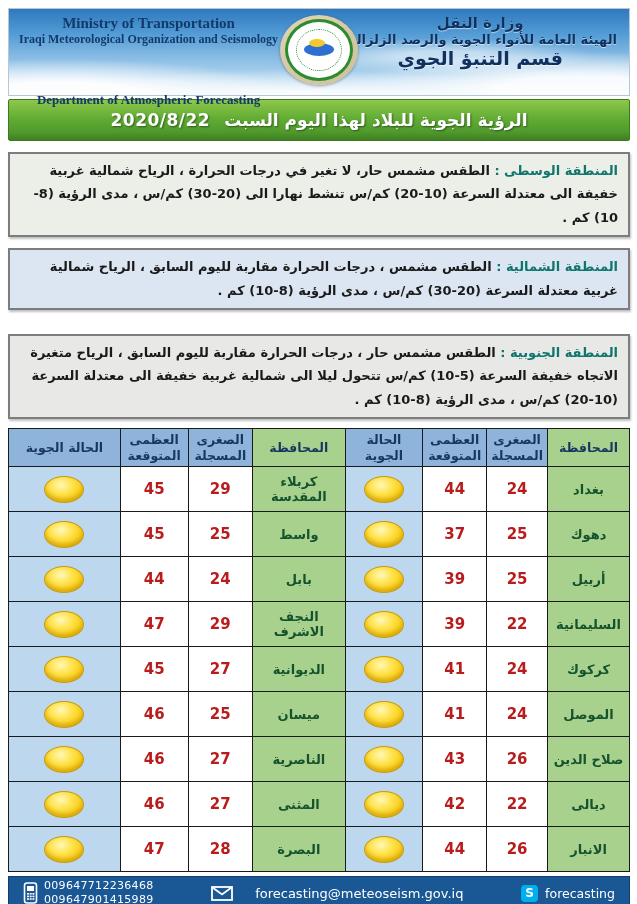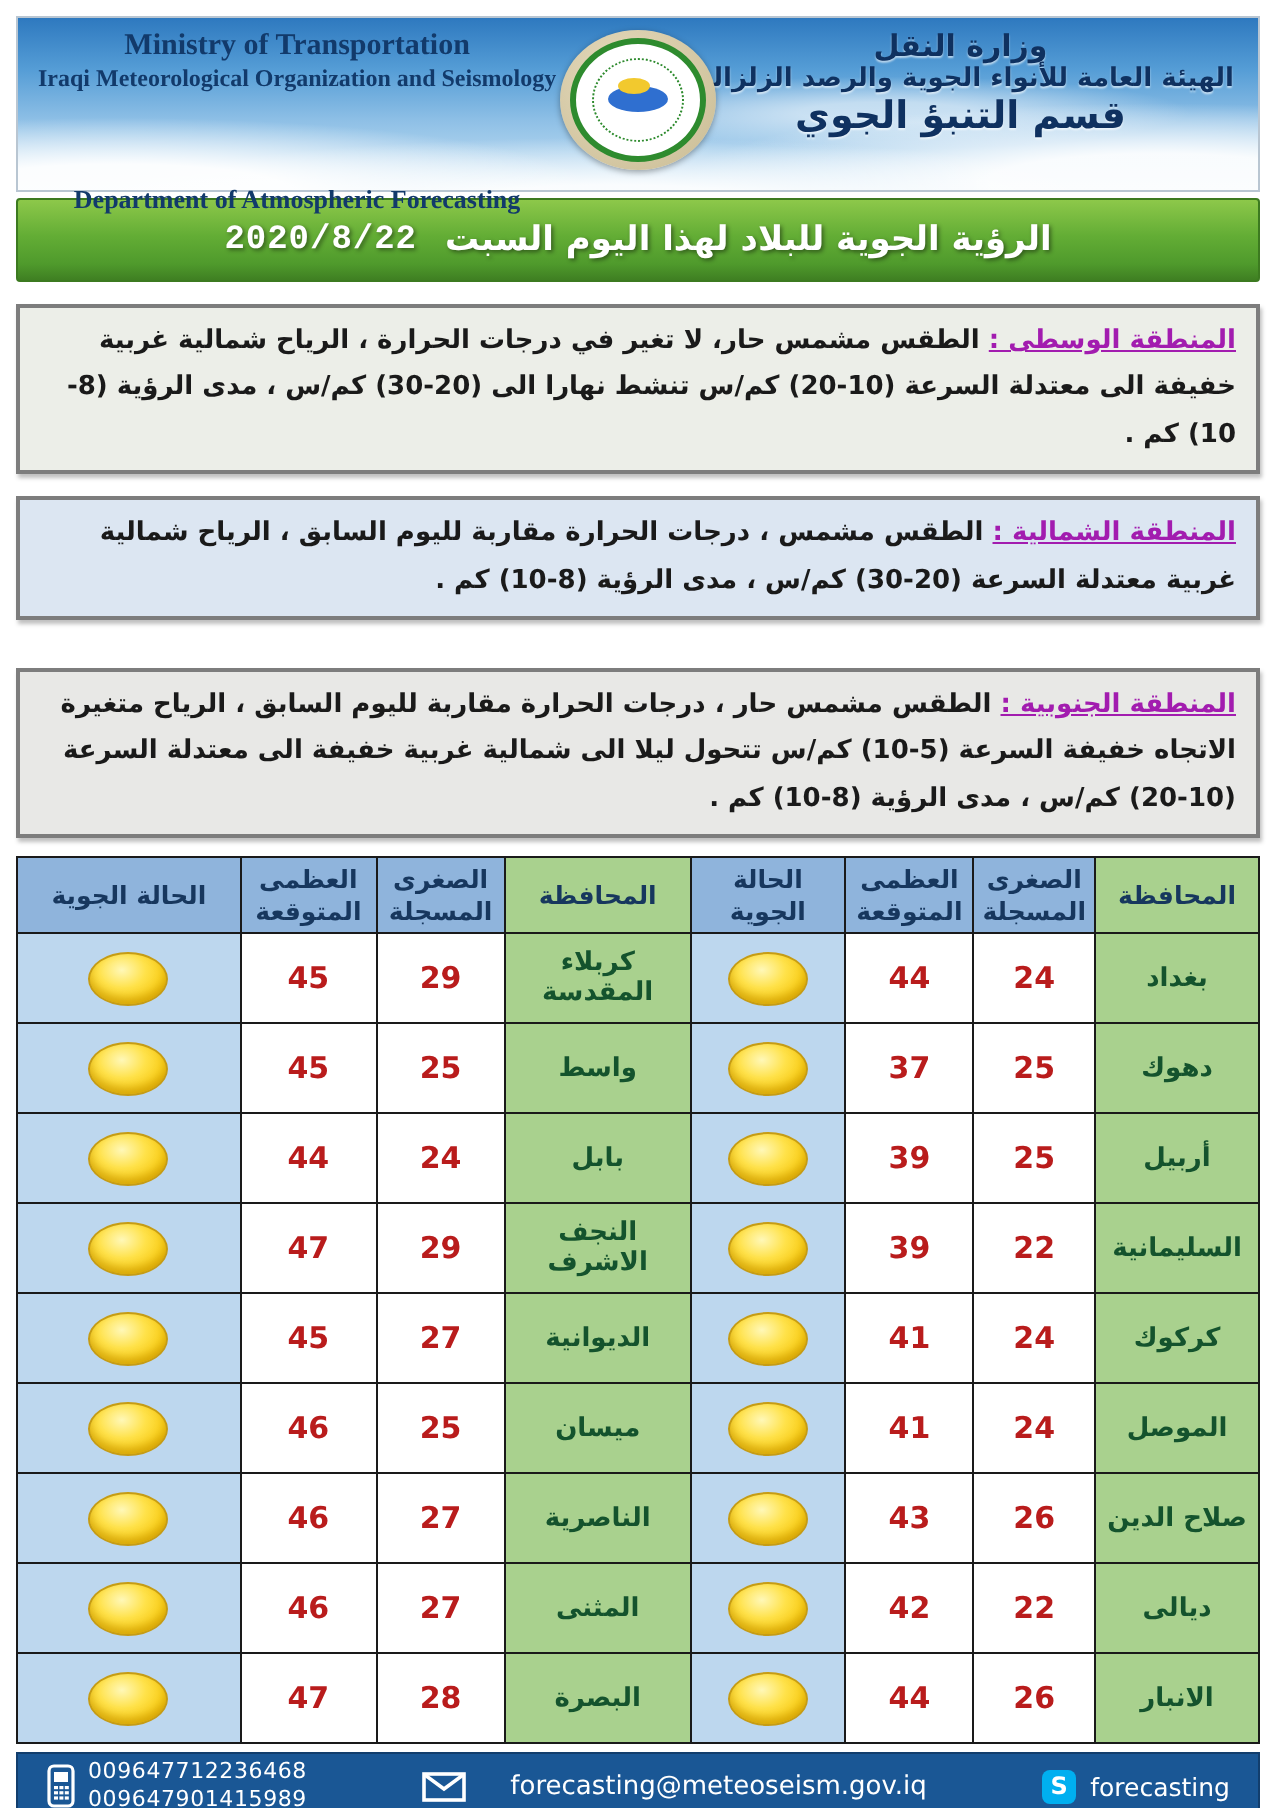--- a/index.html
+++ b/index.html
@@ -29,27 +29,27 @@
   .logo-ring{width:62px;height:56px;border-radius:50%;background:#fff;border:3px solid #2e8b2e;display:flex;align-items:center;justify-content:center;}
   .logo-core{width:44px;height:40px;border-radius:50%;background:#fff;border:1px dotted #2e8b2e;position:relative;overflow:hidden;}
   .cloud-blue{position:absolute;left:7px;top:13px;width:30px;height:13px;border-radius:50%;background:#2f6fd0;}
   .cloud-yellow{position:absolute;left:12px;top:9px;width:16px;height:8px;border-radius:50%;background:#f2c92e;}
 
   
   .title-bar{margin-top:3px;height:40px;display:flex;align-items:center;justify-content:center;direction:rtl;
     background:linear-gradient(180deg,#8dc84a 0%,#63ad35 45%,#4f9a2c 80%,#3f7f22 100%);
     border:1px solid #3c7a20;border-radius:2px;
     color:#fff;font-weight:bold;font-size:17px;text-shadow:1px 1px 2px rgba(0,0,0,.45);}
-  .title-bar .date{margin-right:14px;letter-spacing:.5px;direction:ltr;font-family:Liberation Mono, monospace;}
+  .title-bar .date{margin-right:14px;letter-spacing:.5px;direction:ltr;}
 
   
   .region-box{margin-top:11px;border:2px solid #7d7d7d;box-shadow:1px 2px 2px rgba(0,0,0,.25);
     padding:5px 10px 6px 10px;direction:rtl;text-align:right;}
   .region-box p{margin:0;font-size:13px;font-weight:bold;color:#1a1a1a;line-height:1.8;}
-  .region-label{color:#a21caf;text-decoration:underline;}
+  .region-label{color:#0f766e;}
   .box-central{background:#eceee8;min-height:54px;}
   .box-north{background:#dce6f2;min-height:46px;padding-left:12px;}
   .box-south{background:#e8e8e6;min-height:68px;margin-top:24px;}
 
   
   table.weather{margin-top:9px;width:100%;border-collapse:collapse;table-layout:fixed;}
   table.weather th,table.weather td{border:1px solid #1a1a1a;text-align:center;vertical-align:middle;padding:0;}
   table.weather th{height:37px;background:#8fb4dc;color:#17375e;font-size:12.5px;font-weight:bold;line-height:1.25;}
   table.weather th.city-h{background:#a9d18e;}
   table.weather td{height:44px;}

